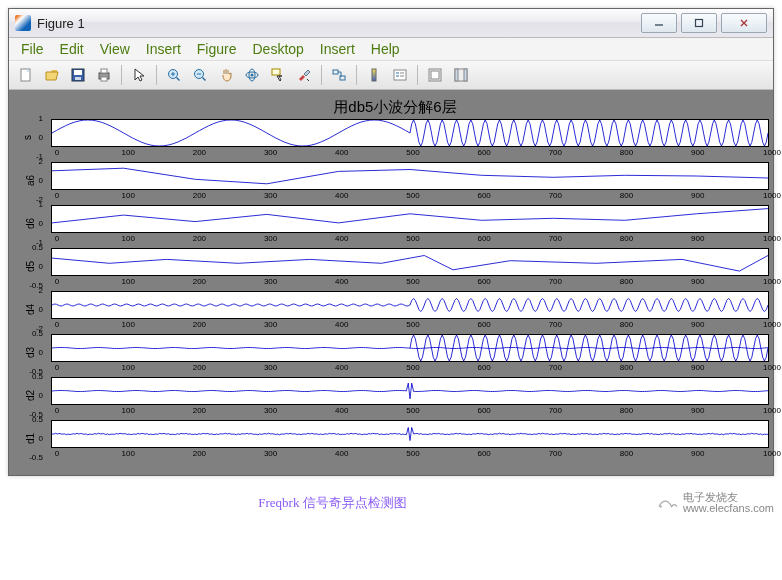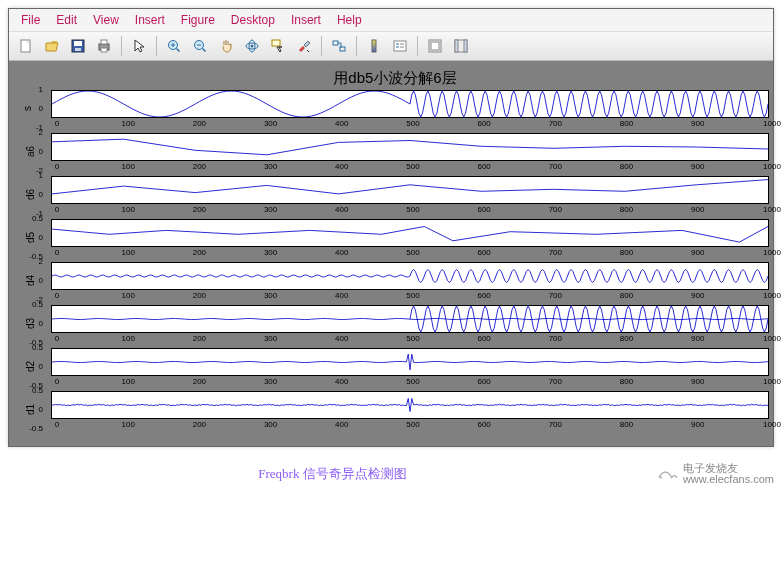--- a/index.html
+++ b/index.html
@@ -43,22 +43,22 @@
     font-size: 12px; color: #345;
   }
   .wbtn.close { width: 44px; }
   .wbtn svg { width: 10px; height: 10px; }
   .menubar {
     height: 22px;
     background: #f4f4f4;
     display: flex;
     align-items: center;
     padding: 0 4px;
-    font-size: 12px;
-    color: #be185d;
+    font-size: 14px;
+    color: #4d7c0f;
     border-bottom: 1px solid #ddd;
   }
   .menubar span {
     padding: 2px 8px;
   }
   .toolbar {
     height: 28px;
     background: linear-gradient(#f8f8f8, #e4e4e4);
     border-bottom: 1px solid #bbb;
     display: flex;
@@ -153,20 +153,40 @@
     color: #888;
     gap: 4px;
   }
   .watermark svg { width: 22px; height: 18px; }
   .wm-text { line-height: 11px; }
 </style>
 </head>
 <body>
 
 <div class="window">
+  <div class="titlebar">
+    <div class="appicon"></div>
+    <div class="title">Figure 1</div>
+    <div class="spacer"></div>
+    <div class="wbtn">
+        <svg viewBox="0 0 10 10">
+          <path d="M1 7h8" stroke="#345" stroke-width="1.3"></path>
+        </svg>
+      </div>
+    <div class="wbtn">
+        <svg viewBox="0 0 10 10">
+          <rect x="1.5" y="1.5" width="7" height="7" fill="none" stroke="#345" stroke-width="1.2"></rect>
+        </svg>
+      </div>
+    <div class="wbtn close">
+        <svg viewBox="0 0 10 10">
+          <path d="M2 2l6 6M8 2l-6 6" stroke="#a33" stroke-width="1.3"></path>
+        </svg>
+      </div>
+  </div>
 
   <div class="menubar">
     <span>File</span>
     <span>Edit</span>
     <span>View</span>
     <span>Insert</span>
     <span>Figure</span>
     <span>Desktop</span>
     <span>Insert</span>
     <span>Help</span>

